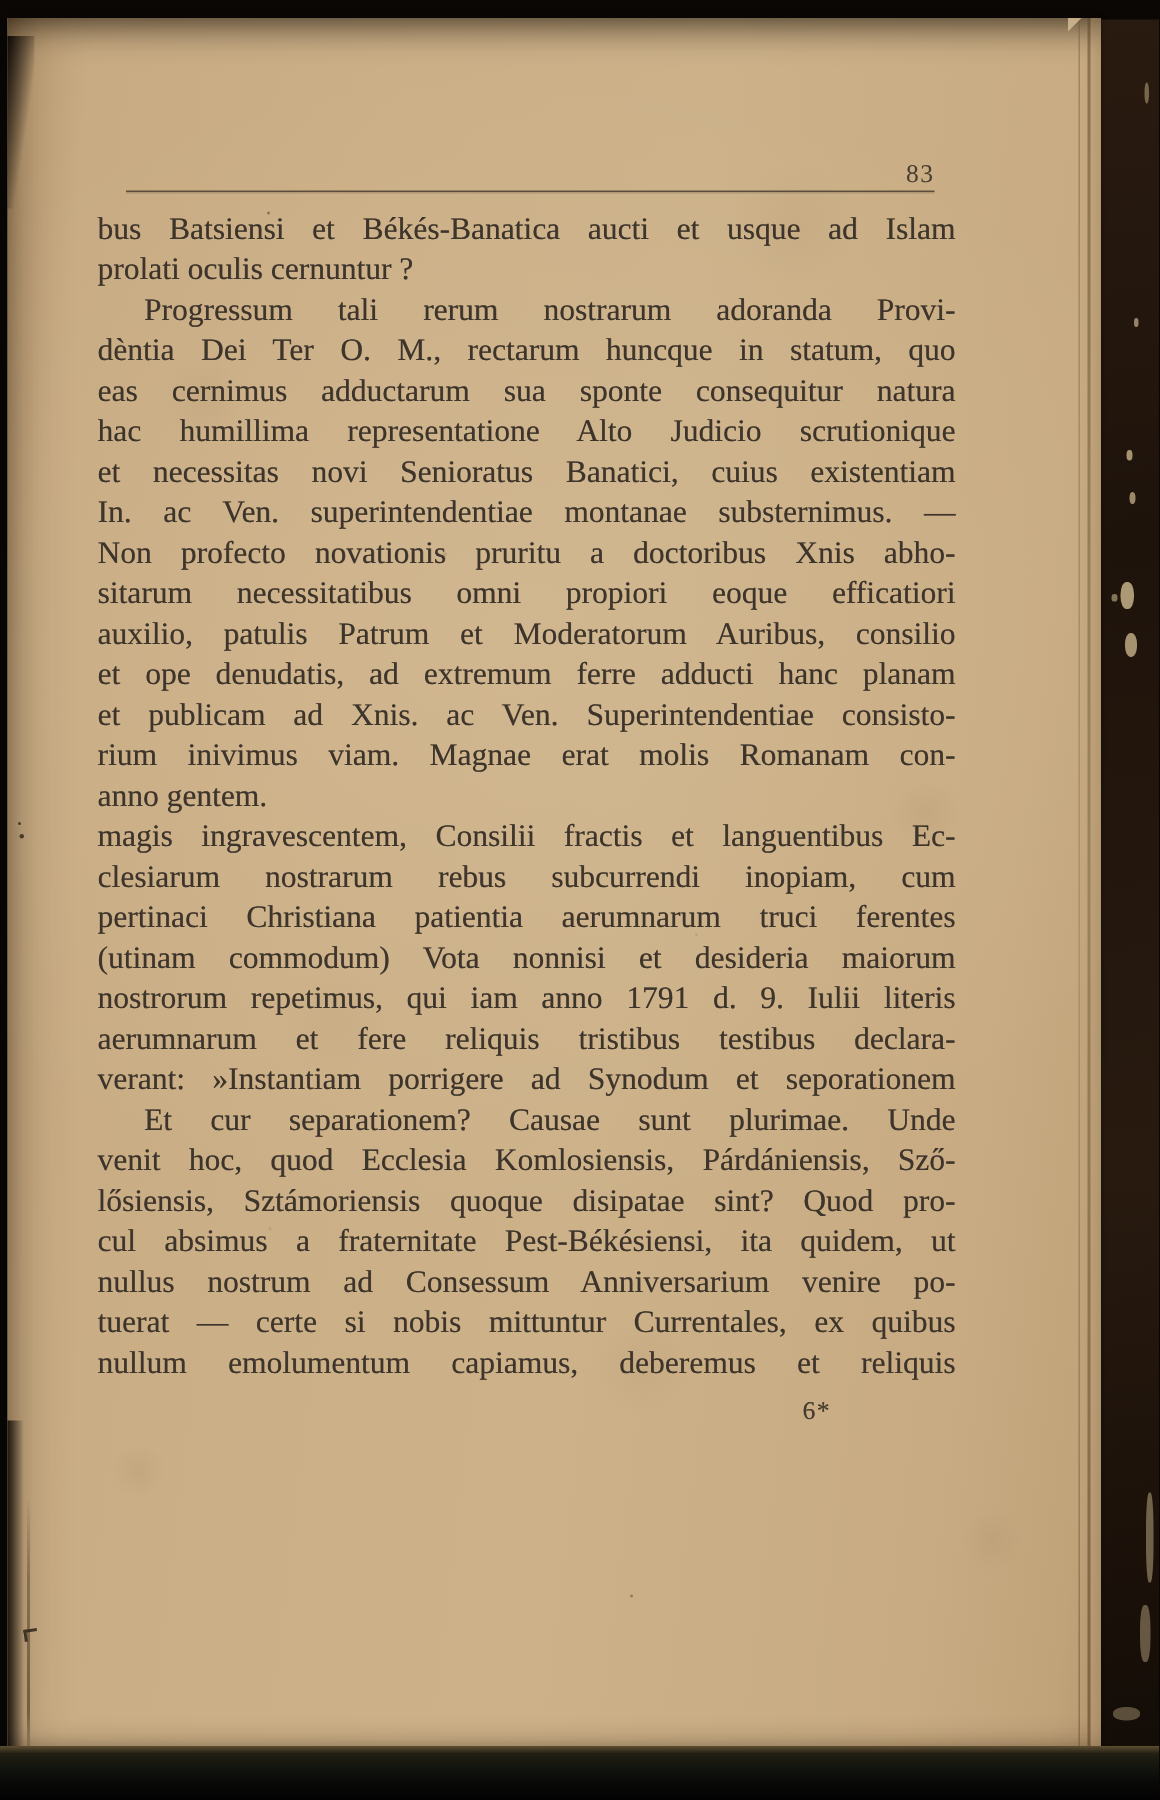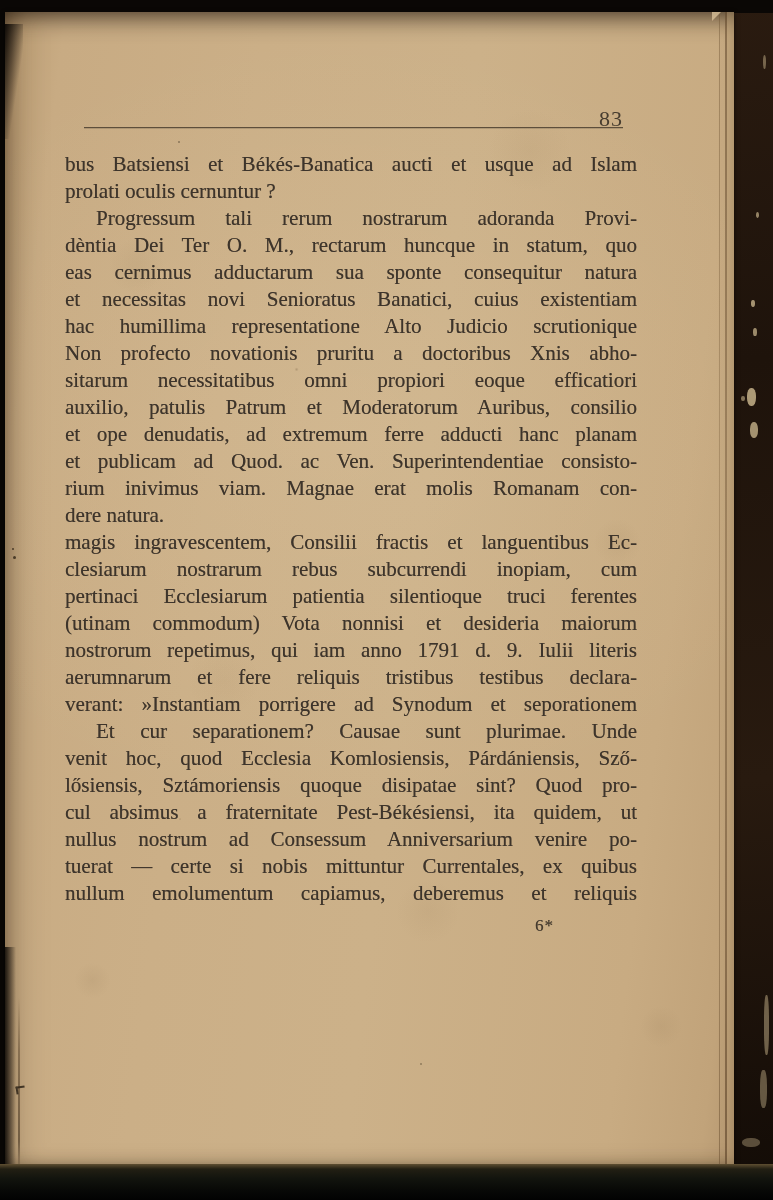--- a/index.html
+++ b/index.html
@@ -52,26 +52,26 @@
   .edge-strip{position:absolute;right:0;top:0;width:7px;height:100%;background:rgba(190,160,118,.35);}
   
   .wedge-tl{position:absolute;left:0;top:12px;width:18px;height:115px;
     background:linear-gradient(to bottom right,rgba(8,5,3,.92) 0%,rgba(8,5,3,0) 62%);}
   .strip-bl{position:absolute;left:0;top:935px;width:11px;height:230px;
     background:linear-gradient(to right,rgba(10,7,4,.85),rgba(10,7,4,0));}
   .crease-bl{position:absolute;left:13px;top:985px;width:2px;height:180px;
     background:linear-gradient(to bottom,rgba(80,60,38,0),rgba(80,60,38,.45) 30%,rgba(58,42,25,.55) 80%,rgba(58,42,25,0));}
   
   .pagenum-row{position:absolute;left:0;top:94px;width:618px;text-align:right;
-    font-size:22px;letter-spacing:1px;color:#473d30;}
+    font-size:17px;letter-spacing:1px;color:#473d30;}
   .rule{position:absolute;left:79px;top:115px;width:539px;height:1px;
     background:#5d4e3b;box-shadow:0 1px 0 rgba(93,78,59,.25);}
   
   .text{
-    position:absolute;left:60px;top:139px;width:572px;
+    position:absolute;left:60px;top:127px;width:572px;
     font-size:21px;color:#3d342b;
     text-shadow:0.2px 0.3px 0.4px rgba(52,44,35,0.55);
   }
   .line{height:27px;line-height:27px;text-align:justify;text-align-last:justify;overflow:visible;}
   .line.pend{text-align:center;text-align-last:left;}
   .line.ind{text-indent:31px;}
   .sig{margin-top:7px;padding-left:470px;height:24px;line-height:24px;
     font-size:17px;letter-spacing:1px;text-align:left;color:#443a2e;}
   
   .scuff{position:absolute;background:#c6b28a;border-radius:45%;}
@@ -99,32 +99,33 @@
 
     <div class="pagenum-row">83</div>
     <div class="rule"></div>
 
     <div class="text">
       <div class="line">bus Batsiensi et Békés-Banatica aucti et usque ad Islam</div>
       <div class="line pend">prolati oculis cernuntur ?</div>
       <div class="line ind">Progressum tali rerum nostrarum adoranda Provi-</div>
       <div class="line">dèntia Dei Ter O. M., rectarum huncque in statum, quo</div>
       <div class="line">eas cernimus adductarum sua sponte consequitur natura</div>
+      <div class="line">hac humillima representatione Alto Judicio scrutionique</div>
       <div class="line">et necessitas novi Senioratus Banatici, cuius existentiam</div>
-      <div class="line">hac humillima representatione Alto Judicio scrutionique</div>
+      <div class="line">In. ac Ven. superintendentiae montanae substernimus. —</div>
       <div class="line">Non profecto novationis pruritu a doctoribus Xnis abho-</div>
       <div class="line">sitarum necessitatibus omni propiori eoque efficatiori</div>
       <div class="line">auxilio, patulis Patrum et Moderatorum Auribus, consilio</div>
       <div class="line">et ope denudatis, ad extremum ferre adducti hanc planam</div>
-      <div class="line">et publicam ad Quod. ac Ven. Superintendentiae consisto-</div>
+      <div class="line">et publicam ad Xnis. ac Ven. Superintendentiae consisto-</div>
       <div class="line">rium inivimus viam. Magnae erat molis Romanam con-</div>
-      <div class="line pend">dere natura.</div>
+      <div class="line pend">anno gentem.</div>
       <div class="line">magis ingravescentem, Consilii fractis et languentibus Ec-</div>
       <div class="line">clesiarum nostrarum rebus subcurrendi inopiam, cum</div>
-      <div class="line">pertinaci Ecclesiarum patientia silentioque truci ferentes</div>
+      <div class="line">pertinaci Christiana patientia aerumnarum truci ferentes</div>
       <div class="line">(utinam commodum) Vota nonnisi et desideria maiorum</div>
       <div class="line">nostrorum repetimus, qui iam anno 1791 d. 9. Iulii literis</div>
       <div class="line">aerumnarum et fere reliquis tristibus testibus declara-</div>
       <div class="line">verant: »Instantiam porrigere ad Synodum et seporationem</div>
       <div class="line ind">Et cur separationem? Causae sunt plurimae. Unde</div>
       <div class="line">venit hoc, quod Ecclesia Komlosiensis, Párdániensis, Sző-</div>
       <div class="line">lősiensis, Sztámoriensis quoque disipatae sint? Quod pro-</div>
       <div class="line">cul absimus a fraternitate Pest-Békésiensi, ita quidem, ut</div>
       <div class="line">nullus nostrum ad Consessum Anniversarium venire po-</div>
       <div class="line">tuerat — certe si nobis mittuntur Currentales, ex quibus</div>

